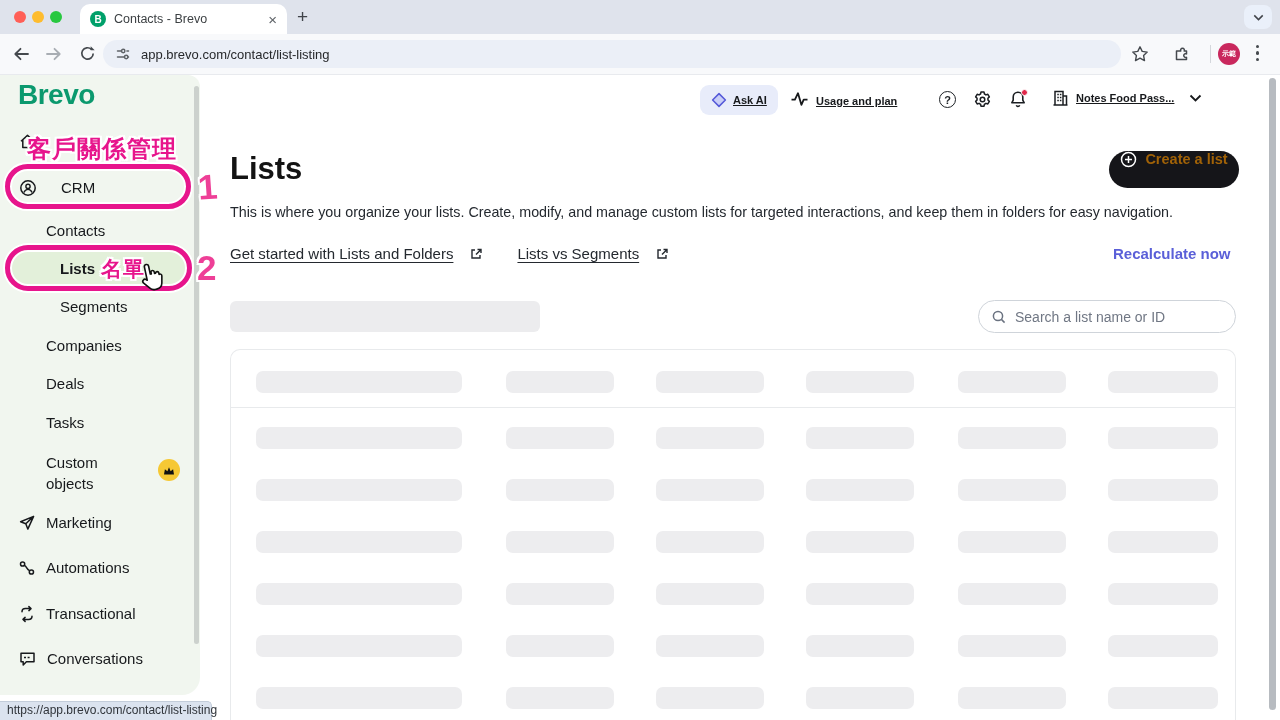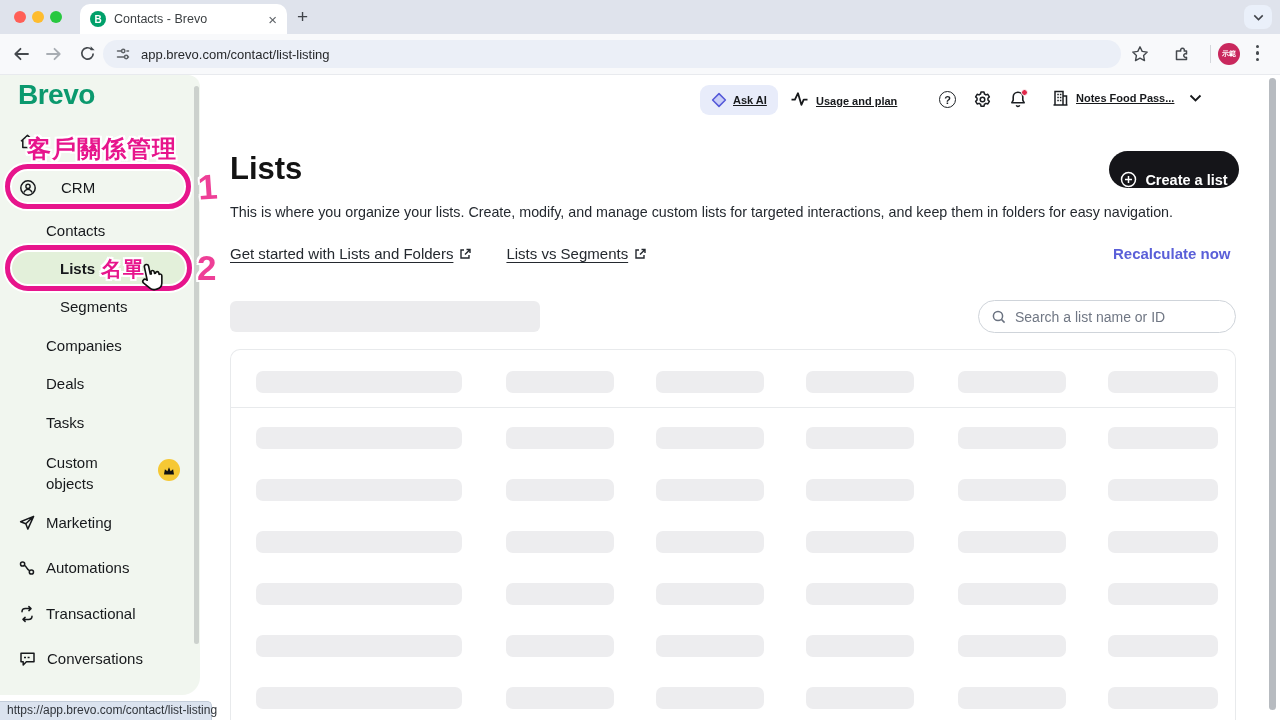--- a/index.html
+++ b/index.html
@@ -51,25 +51,25 @@
   .help-circle { left:939px; top:91px; width:17px; height:17px; border:1.7px solid #1d2125;
     border-radius:50%; font-size:11px; font-weight:bold; color:#1d2125;
     display:flex; align-items:center; justify-content:center; }
   .bell-wrap { left:1009px; top:90px; }
   .bell-dot { position:absolute; right:-1px; top:-1px; width:7px; height:7px; border-radius:50%;
     background:#e0284a; border:1.5px solid #fff; }
 
   
   .page-title { left:230px; top:151px; font-size:31px; font-weight:bold; color:#131313; }
   .create-btn { left:1109px; top:151px; width:130px; height:37px; border-radius:20px; background:#151519;
-    color:#ffffff; display:flex; align-items:flex-end; justify-content:center; gap:8px; border:none;
+    color:#a16207; display:flex; align-items:flex-start; justify-content:center; gap:8px; border:none;
     font-size:14.5px; font-weight:bold; font-family:"Liberation Sans",sans-serif; }
   .desc { left:230px; top:204px; font-size:14.3px; color:#24292f; white-space:nowrap; }
   .links-row { left:230px; top:245px; display:flex; align-items:center; gap:34px; }
-  .doc-link { display:flex; align-items:center; gap:5px; font-size:15px; color:#24292f;
+  .doc-link { display:flex; align-items:center; gap:16px; font-size:15px; color:#24292f;
     text-decoration:none; }
   .doc-link span { text-decoration:underline; text-underline-offset:3px; }
   .recalc { left:1113px; top:245px; font-size:15px; font-weight:bold;
     color:var(--accent-indigo,#5a5fd8); text-decoration:none; }
   .searchbox { left:978px; top:300px; width:258px; height:33px; border:1px solid #cfd4da;
     border-radius:17px; background:#fff; display:flex; align-items:center; padding:0 12px; gap:8px; }
   .searchbox input { border:none; outline:none; background:transparent; flex:1; font-size:14px;
     color:#30343a; font-family:"Liberation Sans",sans-serif; }
   .searchbox input::placeholder { color:#707784; }
   .sk-tabs { left:230px; top:301px; width:310px; height:31px; border-radius:6px; background:#ececee; }

